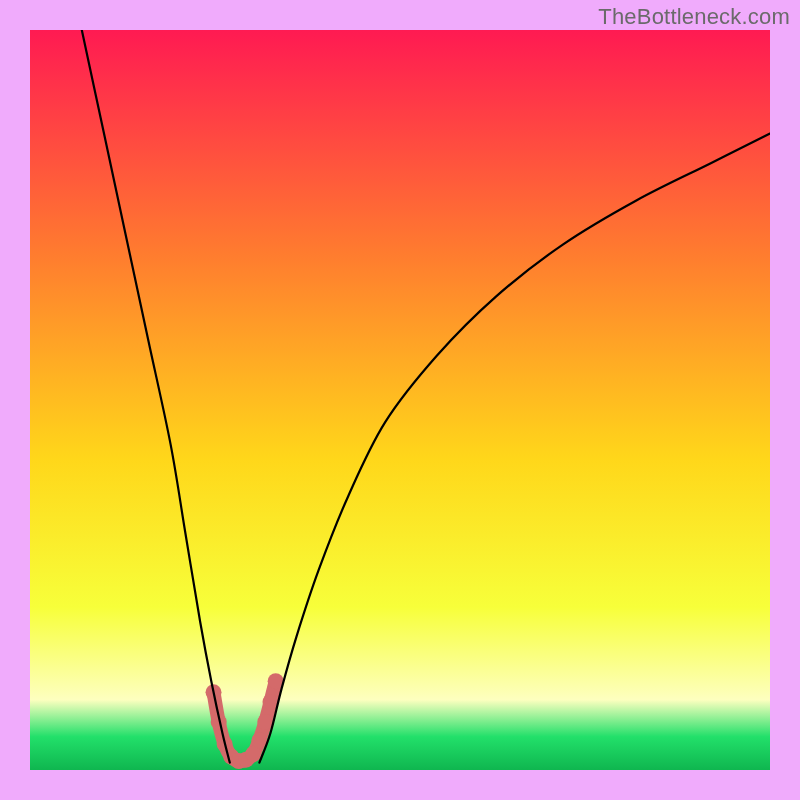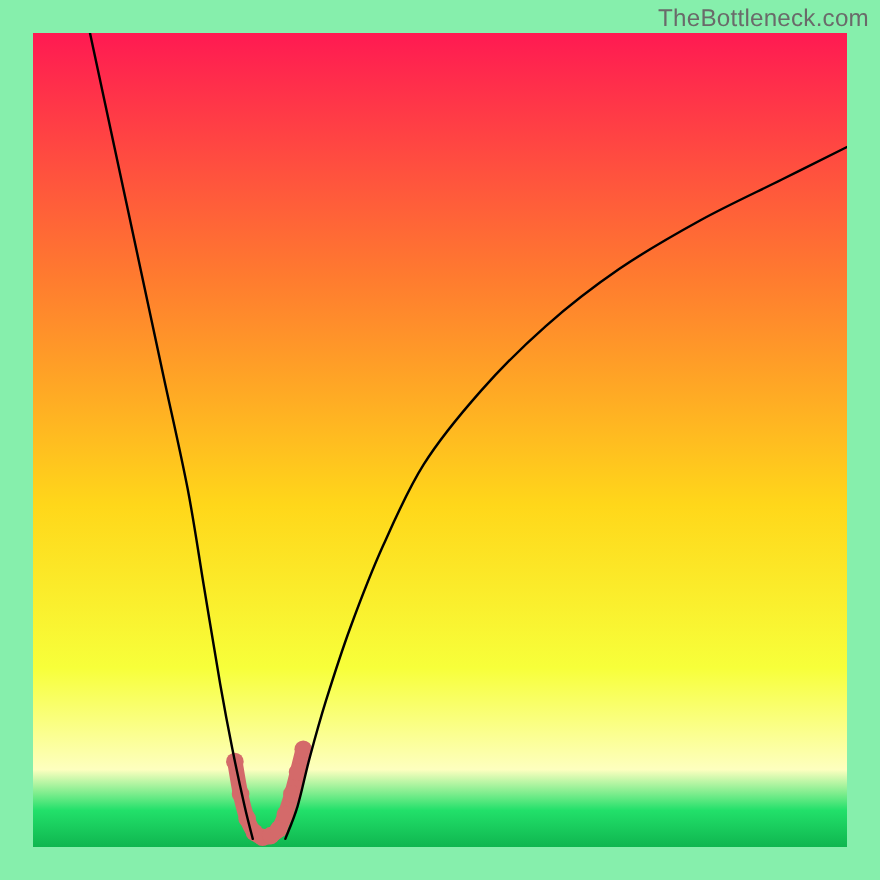--- a/index.html
+++ b/index.html
@@ -8,21 +8,21 @@
     width: 800px;
     height: 800px;
     overflow: hidden;
     background: #000;
     font-family: Arial, Helvetica, sans-serif;
   }
   .stage {
     position: relative;
     width: 800px;
     height: 800px;
-    background: #86efac;
+    background: #f0abfc;
   }
   .watermark {
     position: absolute;
     top: 4px;
     right: 10px;
     color: #6a6a6a;
     font-size: 22px;
     letter-spacing: 0.2px;
     z-index: 10;
     user-select: none;

